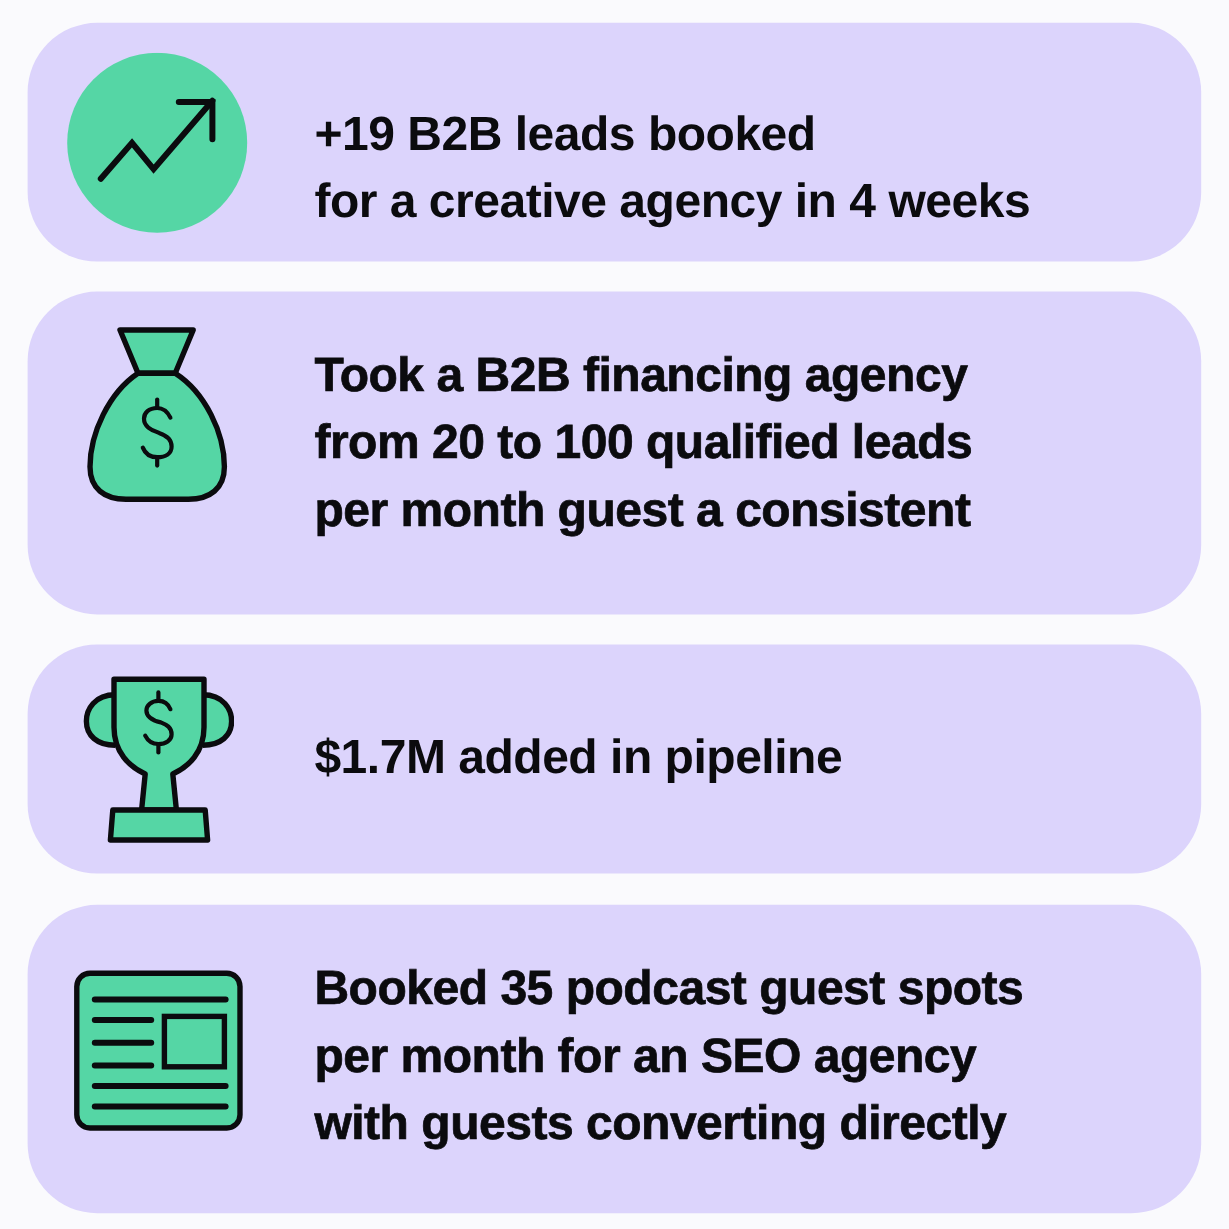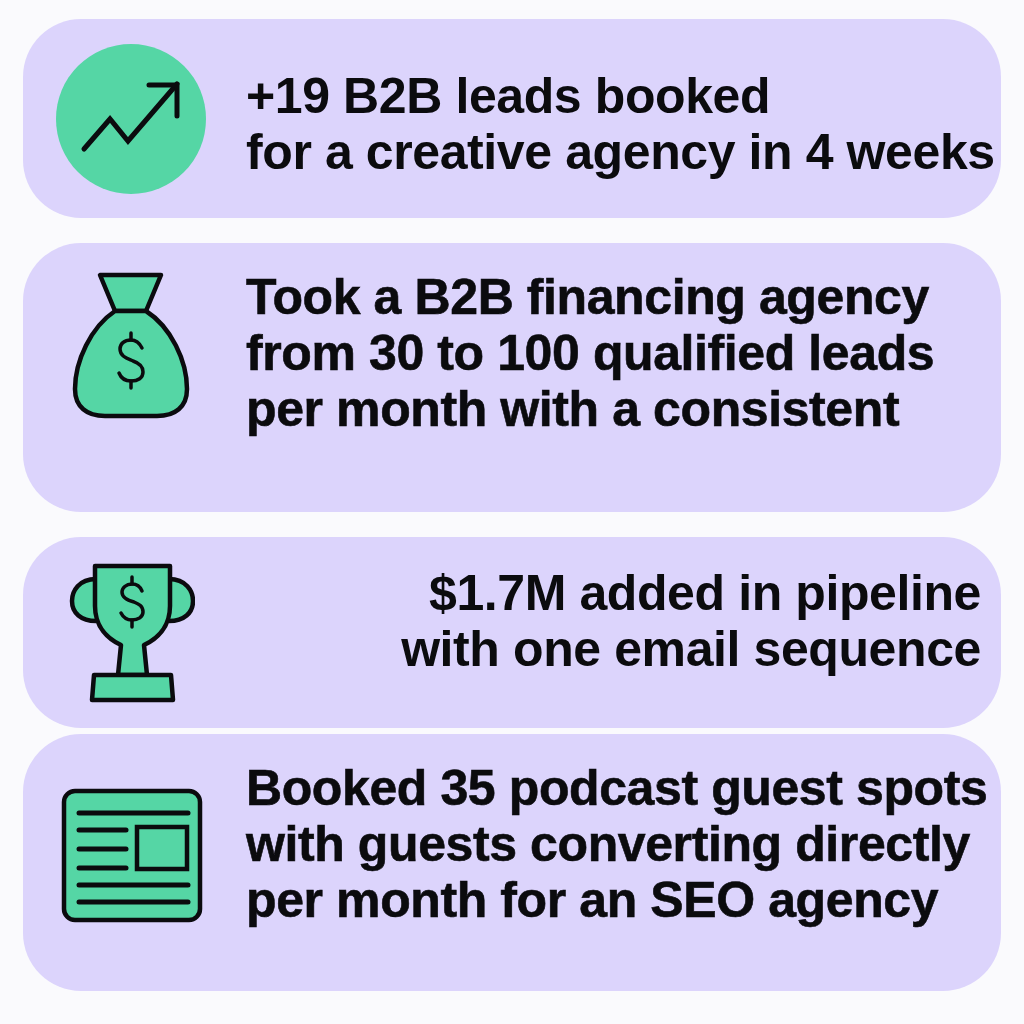--- a/index.html
+++ b/index.html
@@ -25,24 +25,24 @@
     }
     .icon-wrap {
       position: absolute;
       left: 32px;
     }
     .icon-wrap svg { display: block; }
     .text {
       position: absolute;
       left: 223px;
       right: 20px;
-      font-size: 50px;
+      font-size: 40px;
       line-height: 56px;
       letter-spacing: -0.4px;
-      margin: 0;
+      margin: 16px;
     }
     .text .line { display: block; white-space: nowrap; }
     .bold { font-weight: 700; }
     .medium { font-weight: 700; -webkit-text-stroke: 0.6px #0B0B0E; }
   </style>
 </head>
 <body>
 
 <div class="card" style="top:19px;height:199px;">
   <div class="icon-wrap" style="left:32px;top:25px;">
@@ -66,58 +66,57 @@
 
       <path d="M44,40 C20,56 4,90 4,118 C4,136 16,145 34,145 L86,145 C104,145 116,136 116,118 C116,90 100,56 75,40 Z" fill="#55D6A5" stroke="#0B0B0E" stroke-width="4.5" stroke-linejoin="round"></path>
 
       <path d="M71,77 C68,71 64,69 60,69 C53,69 49,73 49,78 C49,86 58,88 62,90 C68,92 72,95 72,101 C72,107 67,110 60,110 C54,110 50,107 48,102" fill="none" stroke="#0B0B0E" stroke-width="3.5" stroke-linecap="round"></path>
       <line x1="60" y1="62" x2="60" y2="69" stroke="#0B0B0E" stroke-width="3.5" stroke-linecap="round"></line>
       <line x1="60" y1="110" x2="60" y2="117" stroke="#0B0B0E" stroke-width="3.5" stroke-linecap="round"></line>
     </svg>
   </div>
   <p class="text medium" style="top:26px;">
     <span class="line">Took a B2B financing agency</span>
-    <span class="line">from 30 to 100 qualified leads</span>
-    <span class="line">per month with a consistent</span>
+    <span class="line">from 20 to 100 qualified leads</span>
+    <span class="line">per month guest a consistent</span>
   </p>
 </div>
 
 <div class="card" style="top:537px;height:191px;">
   <div class="icon-wrap" style="left:46px;top:24px;">
     <svg width="126" height="146" viewBox="0 0 126 146">
 
       <path d="M27,18 C10,18 3,30 3,40 C3,52 12,60 27,60" fill="#55D6A5" stroke="#0B0B0E" stroke-width="4.5"></path>
       <path d="M100,18 C117,18 124,30 124,40 C124,52 115,60 100,60" fill="#55D6A5" stroke="#0B0B0E" stroke-width="4.5"></path>
 
       <path d="M26,5 L101,5 L101,45 C101,66 88,78 75,84 L78,114 L49,114 L52,84 C39,78 26,66 26,45 Z" fill="#55D6A5" stroke="#0B0B0E" stroke-width="4.5" stroke-linejoin="round"></path>
 
       <path d="M25,114 L102,114 L104,139 L23,139 Z" fill="#55D6A5" stroke="#0B0B0E" stroke-width="4.5" stroke-linejoin="round"></path>
 
       <path d="M73,30 C71,25 67,23 63,23 C57,23 53,27 53,31 C53,38 61,40 65,41 C70,43 74,45 74,51 C74,56 69,59 63,59 C58,59 54,56 52,52" fill="none" stroke="#0B0B0E" stroke-width="3.5" stroke-linecap="round"></path>
       <line x1="63" y1="16" x2="63" y2="23" stroke="#0B0B0E" stroke-width="3.5" stroke-linecap="round"></line>
       <line x1="63" y1="59" x2="63" y2="66" stroke="#0B0B0E" stroke-width="3.5" stroke-linecap="round"></line>
     </svg>
   </div>
-  <p class="text bold" style="top:28px;text-align:right;">
+  <p class="text bold" style="top:50px;">
     <span class="line">$1.7M added in pipeline</span>
-    <span class="line">with one email sequence</span>
   </p>
 </div>
 
-<div class="card" style="top:734px;height:257px;">
+<div class="card" style="top:754px;height:257px;">
   <div class="icon-wrap" style="left:38px;top:54px;">
     <svg width="142" height="136" viewBox="0 0 142 136">
       <rect x="3" y="3" width="136" height="129" rx="11" ry="11" fill="#55D6A5" stroke="#0B0B0E" stroke-width="4.5"></rect>
       <line x1="18" y1="25" x2="127" y2="25" stroke="#0B0B0E" stroke-width="5" stroke-linecap="round"></line>
       <line x1="18" y1="42" x2="65" y2="42" stroke="#0B0B0E" stroke-width="5" stroke-linecap="round"></line>
       <line x1="18" y1="61" x2="65" y2="61" stroke="#0B0B0E" stroke-width="5" stroke-linecap="round"></line>
       <line x1="18" y1="80" x2="65" y2="80" stroke="#0B0B0E" stroke-width="5" stroke-linecap="round"></line>
       <rect x="76" y="39" width="50" height="42" fill="#55D6A5" stroke="#0B0B0E" stroke-width="4.5"></rect>
       <line x1="18" y1="97" x2="127" y2="97" stroke="#0B0B0E" stroke-width="5" stroke-linecap="round"></line>
       <line x1="18" y1="114" x2="127" y2="114" stroke="#0B0B0E" stroke-width="5" stroke-linecap="round"></line>
     </svg>
   </div>
   <p class="text medium" style="top:26px;">
     <span class="line">Booked 35 podcast guest spots</span>
+    <span class="line">per month for an SEO agency</span>
     <span class="line">with guests converting directly</span>
-    <span class="line">per month for an SEO agency</span>
   </p>
 </div>
 
 </body></html>

